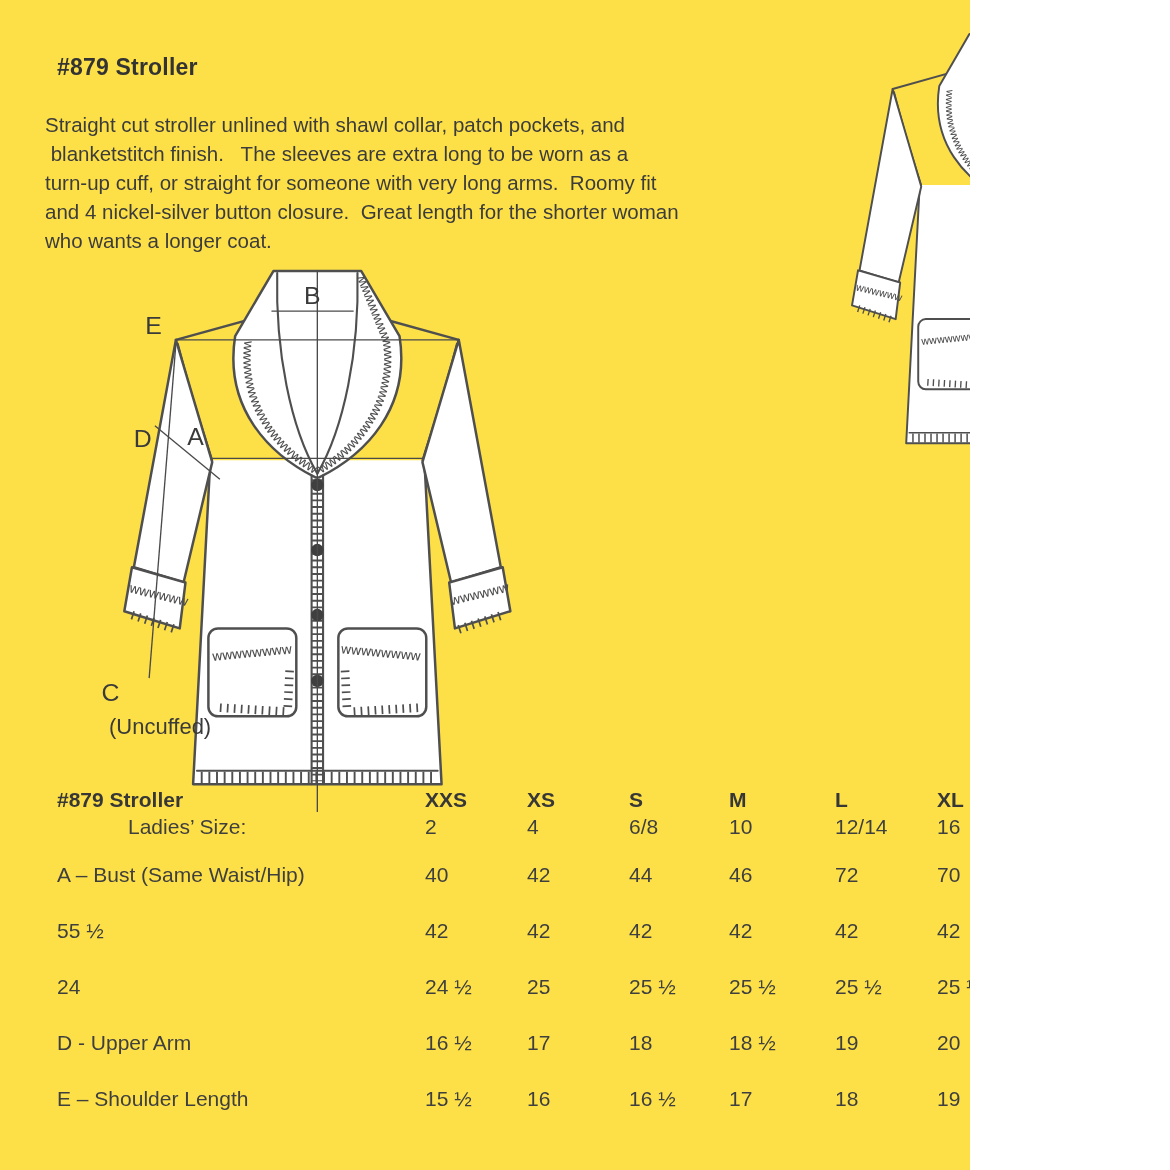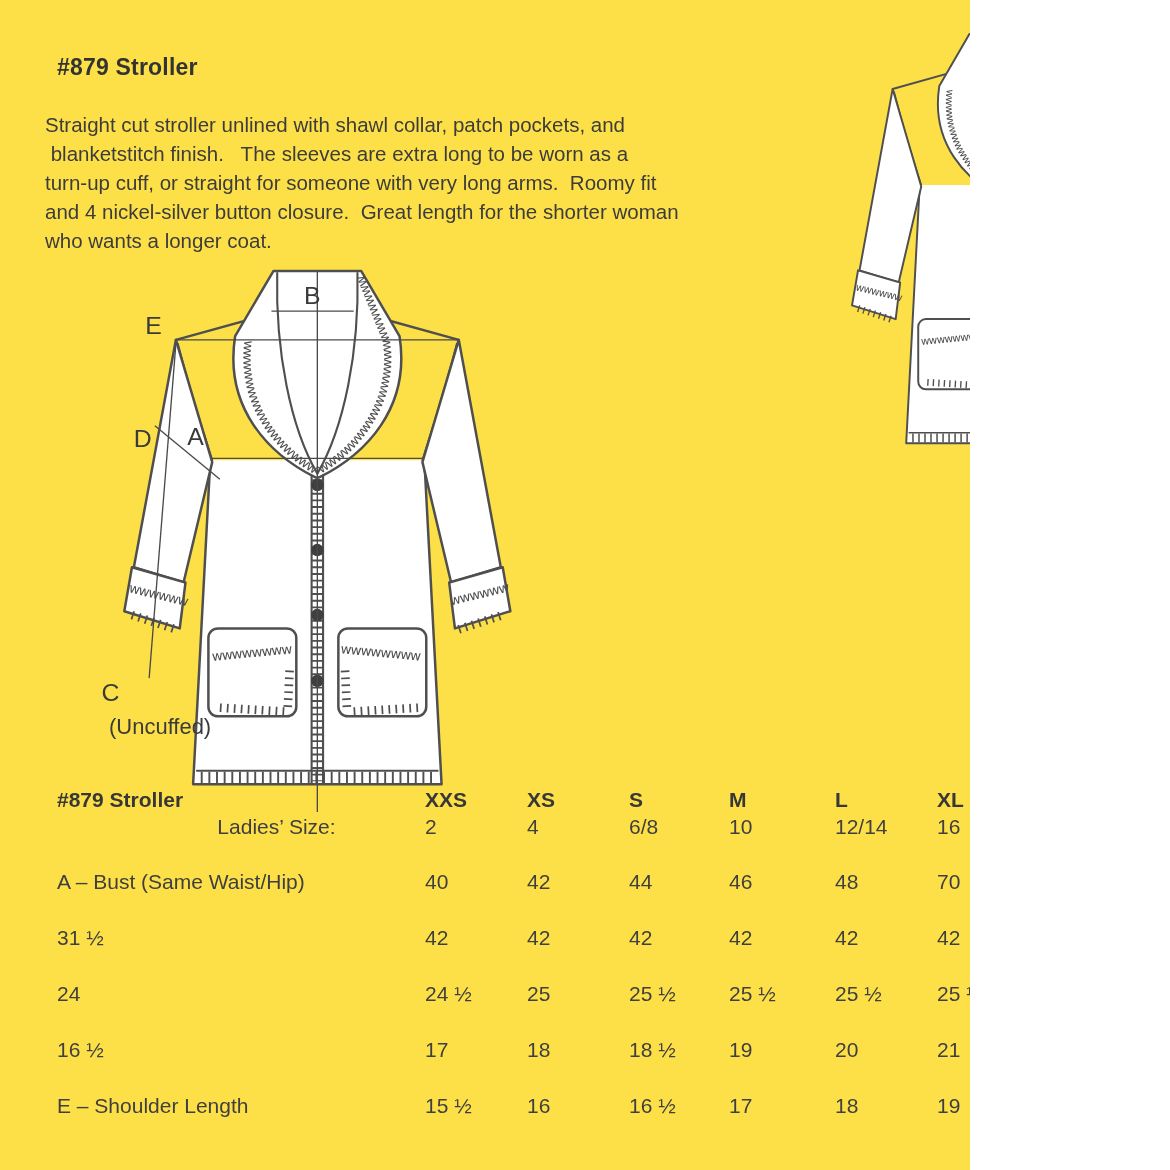--- a/index.html
+++ b/index.html
@@ -26,22 +26,22 @@
   }
   .annot-letter{font-size:26px;fill:#3a3a3a;stroke:none;}
   .annot-note{font-size:23px;fill:#3a3a3a;stroke:none;}
   .size-table{position:absolute;left:0;top:786px;width:1170px;}
   .trow{
     display:grid;
     grid-template-columns:368px 102px 102px 100px 106px 102px 83px auto;
     padding-left:57px;font-size:21px;line-height:27px;color:#3f3f3f;
   }
   .trow .bold{font-weight:700;color:#373737;}
-  .indent{padding-left:71px;text-align:center;}
-  .mrow-a{margin-top:28px;}
+  .indent{padding-left:71px;}
+  .mrow-a{margin-top:21px;}
   .mrow{margin-top:29px;}
 </style>
 </head>
 <body>
 
 <div class="page">
 
   <div class="title">#879 Stroller</div>
 
   <div class="description">Straight cut stroller unlined with shawl collar, patch pockets, and
@@ -150,46 +150,47 @@
       <div>16</div>
       <div>18</div>
     </div>
 
     <div class="trow mrow-a">
       <div>A – Bust (Same Waist/Hip)</div>
       <div>40</div>
       <div>42</div>
       <div>44</div>
       <div>46</div>
-      <div>48</div>
+      <div>72</div>
       <div>70</div>
       <div>54</div>
     </div>
 
     <div class="trow mrow">
-      <div>31 ½</div>
+      <div>55 ½</div>
       <div>42</div>
       <div>42</div>
       <div>42</div>
       <div>42</div>
       <div>42</div>
       <div>42</div>
     </div>
 
     <div class="trow mrow">
       <div>24</div>
       <div>24 ½</div>
       <div>25</div>
       <div>25 ½</div>
       <div>25 ½</div>
       <div>25 ½</div>
       <div>25 ½</div>
     </div>
 
     <div class="trow mrow">
+      <div>D - Upper Arm</div>
       <div>16 ½</div>
       <div>17</div>
       <div>18</div>
       <div>18 ½</div>
       <div>19</div>
       <div>20</div>
       <div>21</div>
     </div>
 
     <div class="trow mrow">

